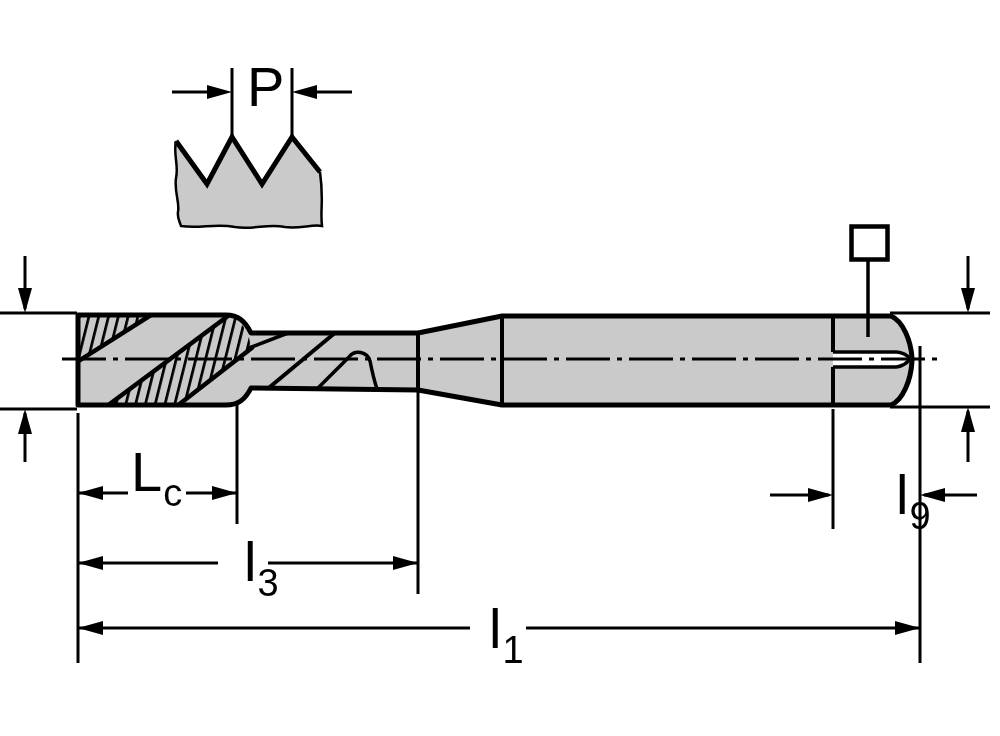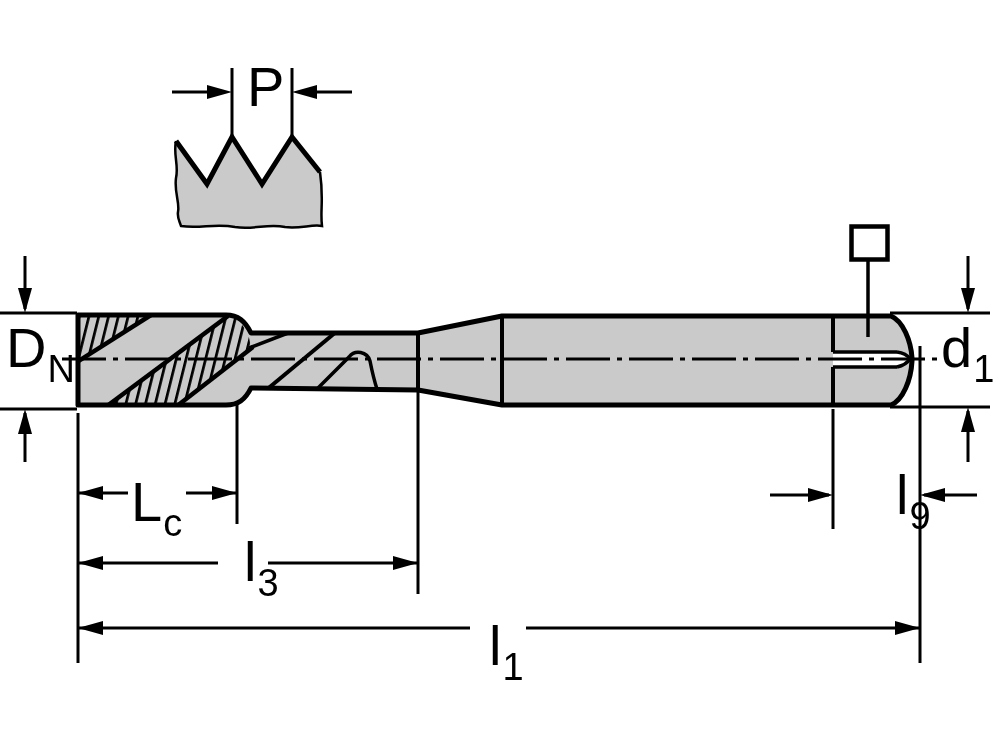--- a/index.html
+++ b/index.html
@@ -148,25 +148,23 @@
     <g stroke="#000" stroke-width="3">
       <line x1="770" y1="495" x2="829" y2="495"></line>
       <line x1="977" y1="495" x2="924" y2="495"></line>
     </g>
     <polygon fill="#000" points="833,495 808,488 808,502"></polygon>
     <polygon fill="#000" points="920,495 945,488 945,502"></polygon>
   </svg>
 
   <span class="dim-label" style="left:247px;top:59px"><span class="main">P</span><span class="sub"></span></span>
 
-  <span class="dim-label" style="left:6px;top:320px"><span class="main">D</span><span class="sub">N</span></span>
 
-  <span class="dim-label" style="left:941px;top:320px"><span class="main">d</span><span class="sub">1</span></span>
 
-  <span class="dim-label" style="left:131px;top:474px"><span class="main">L</span><span class="sub">c</span></span>
+  <span class="dim-label" style="left:131px;top:444px"><span class="main">L</span><span class="sub">c</span></span>
 
   <span class="dim-label" style="left:244px;top:534px"><span class="main">l</span><span class="sub">3</span></span>
 
-  <span class="dim-label" style="left:489px;top:618px"><span class="main">l</span><span class="sub">1</span></span>
+  <span class="dim-label" style="left:489px;top:601px"><span class="main">l</span><span class="sub">1</span></span>
 
   <span class="dim-label" style="left:896px;top:467px"><span class="main">l</span><span class="sub">9</span></span>
 
 </div>
 
 </body></html>

